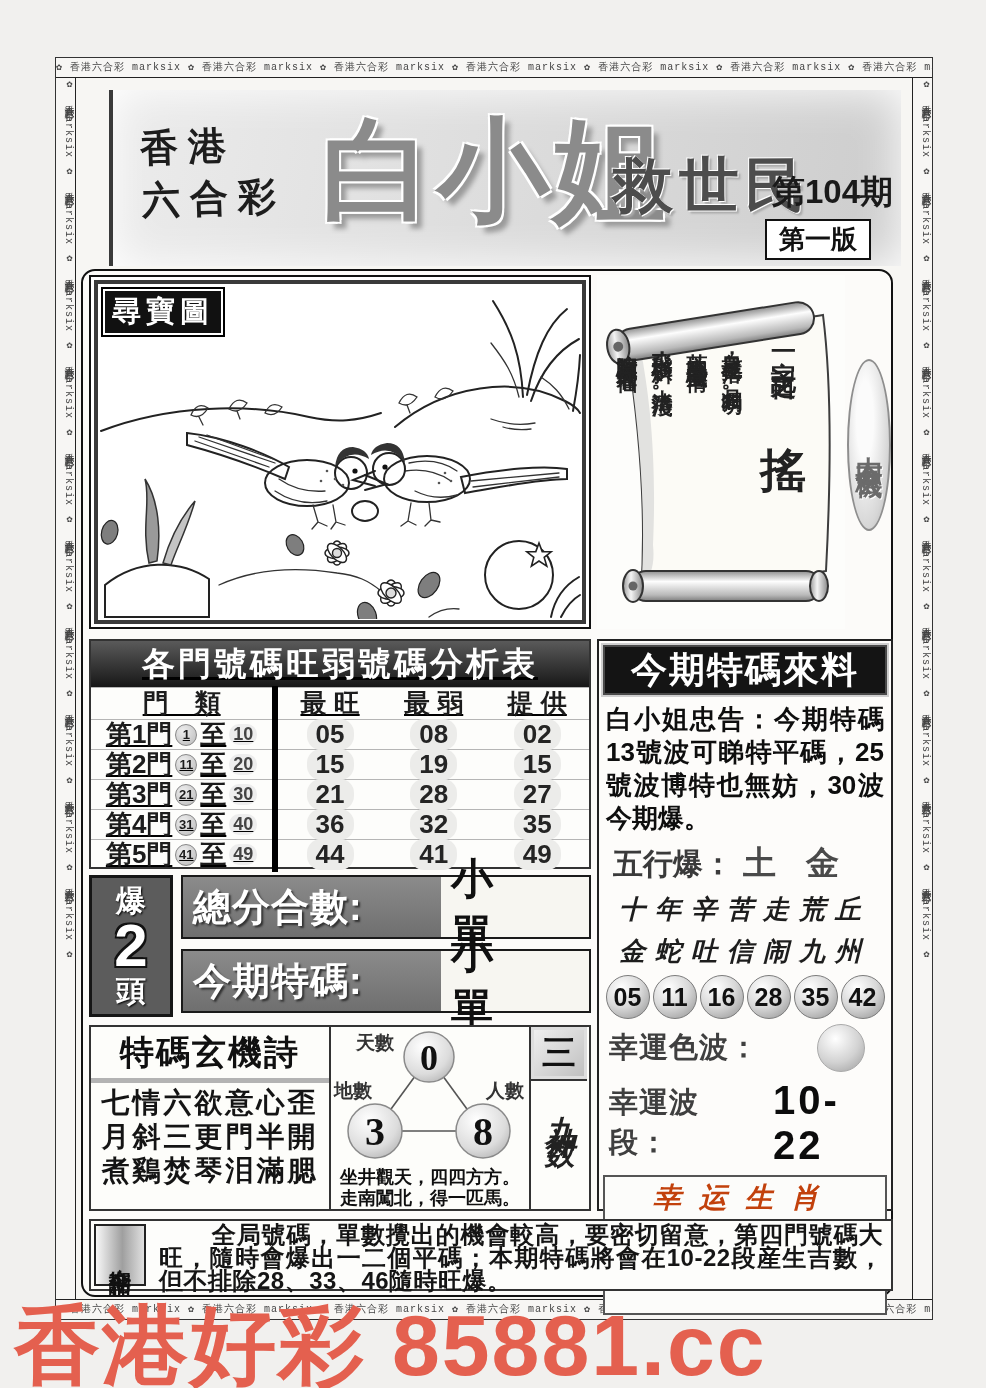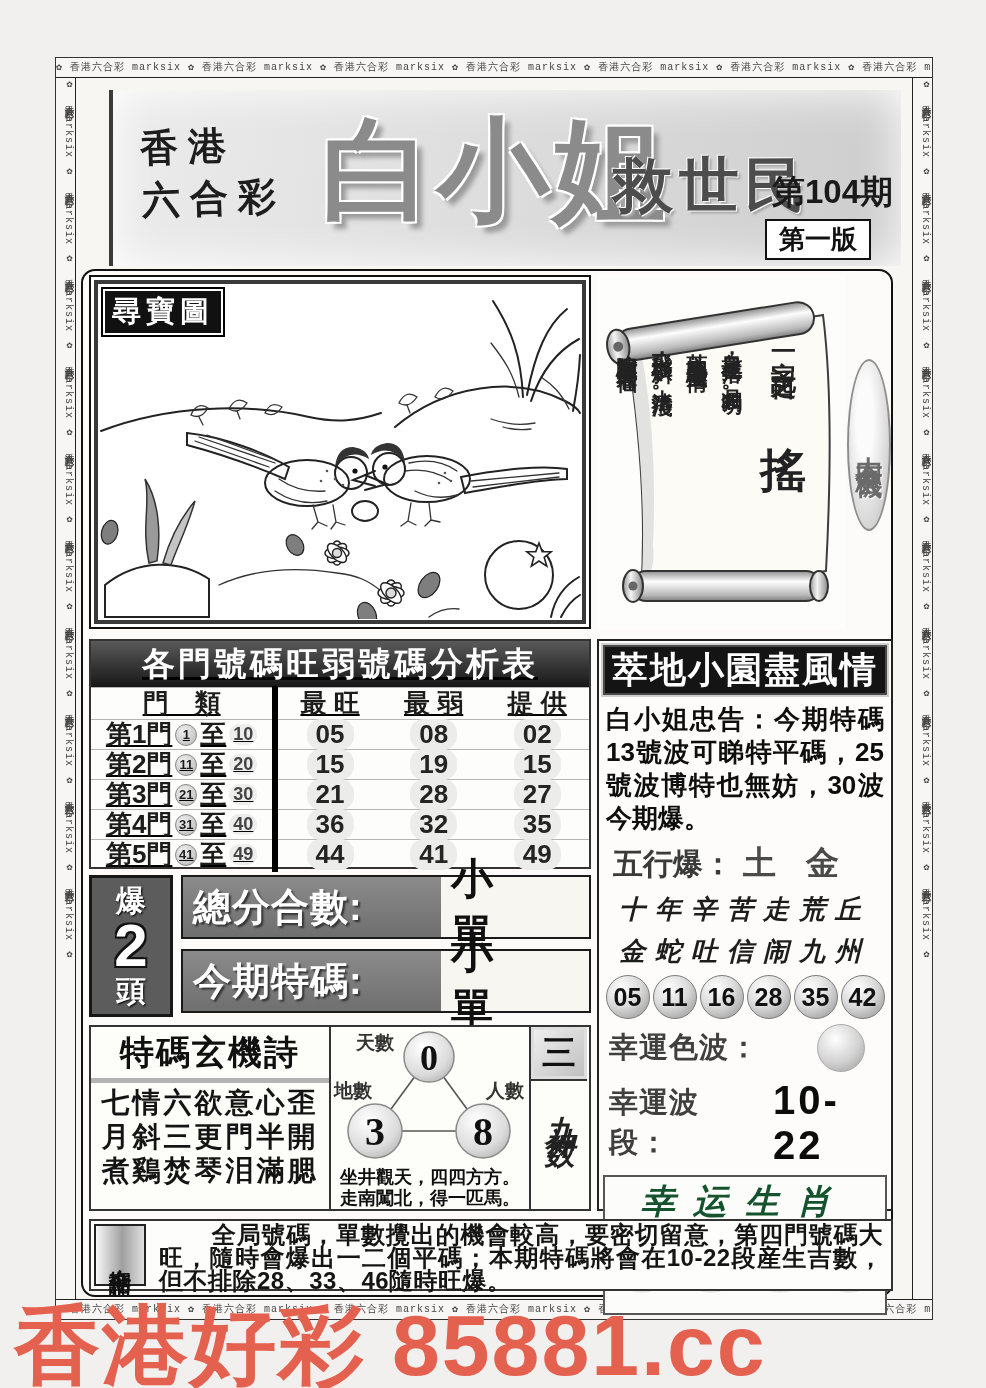--- a/index.html
+++ b/index.html
@@ -133,22 +133,22 @@
           background:radial-gradient(circle at 35% 28%, #ffffff, #d9d9d9 48%, #8e8e8e 100%);
           display:flex; align-items:center; justify-content:center;
           font-size:25px; font-weight:800; color:#111; }
   .lucky-row { display:flex; align-items:center; padding:3px 10px; }
   .lucky-label { font-size:29px; font-weight:800; color:#3f3f3f; letter-spacing:1px; }
   .color-ball { width:48px; height:48px; border-radius:50%; margin-left:58px;
           background:radial-gradient(circle at 38% 30%, #ffffff, #d2d2d2 55%, #9b9b9b 100%);
           border:1px solid #aaa; }
   .range-val { font-size:40px; font-weight:900; color:#0c0c0c; margin-left:26px; letter-spacing:3px; }
   .zodiac { margin:4px 4px 0; border:2px solid #555; height:140px; background:#fcfcfa; }
-  .zodiac-title { text-align:center; font-size:34px; font-weight:700; font-style:italic;
-          letter-spacing:18px; padding:2px 0 4px; color:#14532d;
+  .zodiac-title { text-align:center; font-size:28px; font-weight:700; font-style:italic;
+          letter-spacing:18px; padding:2px 0 4px; color:#c2410c;
           font-family:"Liberation Serif", serif; }
   .zodiac-rowicons { display:flex; justify-content:space-around; padding:0 2px; }
   .zo { width:64px; height:64px; border-radius:50%;
         background:radial-gradient(circle at 40% 32%, #fdfdfd 40%, #e2e2e0 85%, #d2d2d0 100%);
         display:flex; align-items:center; justify-content:center; }
 
   
   .eval { position:absolute; left:6px; top:948px; width:804px; height:72px; border:2px solid #333;
           background:#fdfdfb; display:flex; }
   .eval-label { width:52px; margin:3px; border:2px solid #222;
@@ -440,21 +440,21 @@
           <div class="trigram-cap">坐井觀天，四四方方。</div>
           <div class="trigram-cap">走南闖北，得一匹馬。</div>
         </div>
         <div class="numerology">
           <div class="numerology-top">三</div>
           <div class="numerology-bot">九神数</div>
         </div>
       </div>
 
       <div class="special">
-        <div class="special-title">萃地小園盡風情</div>
+        <div class="special-title">今期特碼來料</div>
         <div class="advice">白小姐忠告：今期特碼13號波可睇特平碼，25號波博特也無妨，30波今期爆。</div>
         <div class="five">
           <span>五行爆：</span><span class="five-val">土金</span>
         </div>
         <div class="couplet">十年辛苦走荒丘</div>
         <div class="couplet">金蛇吐信闹九州</div>
         <div class="balls">
           <span class="ball">05</span>
           <span class="ball">11</span>
           <span class="ball">16</span>

